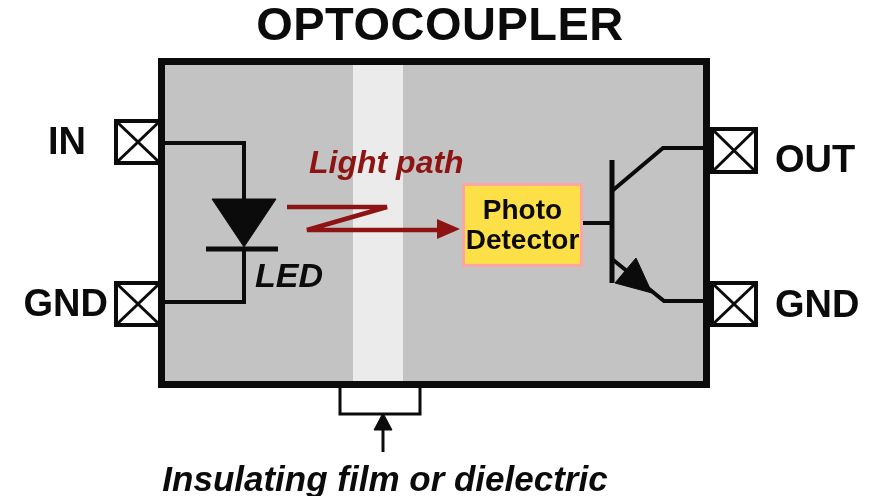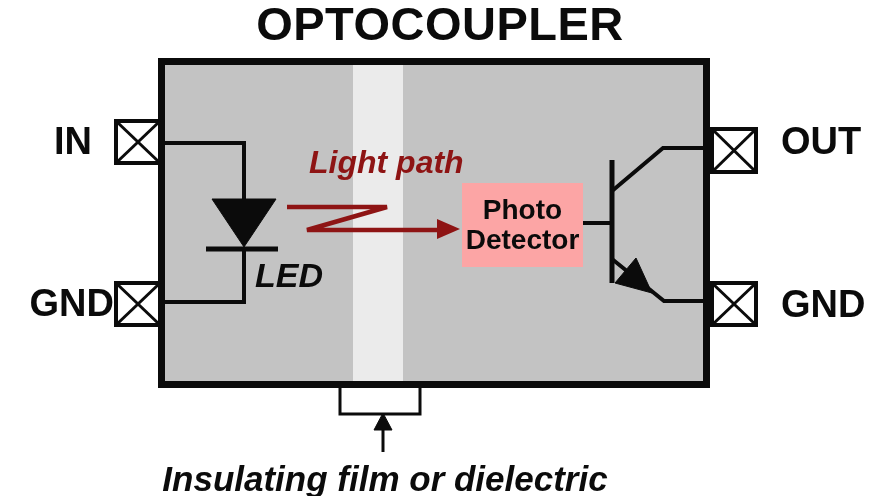--- a/index.html
+++ b/index.html
@@ -43,32 +43,31 @@
   .pinbox { fill: #ffffff; stroke: var(--line, #0b0b0b); stroke-width: 4; }
   .pinx   { stroke: var(--line, #0b0b0b); stroke-width: 3; }
   .redline { fill: none; stroke: var(--light-path, #8e1414); stroke-width: 4.5; }
   .redfill { fill: var(--light-path, #8e1414); stroke: none; }
   .thin { fill: none; stroke: var(--line, #0b0b0b); stroke-width: 3; }
   .pin-label {
     font-size: 38px;
     line-height: 42px;
     white-space: nowrap;
     color: #0b0b0b;
-    padding-left: 6px;
   }
   .label-in       { left: 0;   top: 120px; width: 86px;  text-align: right; }
   .label-gnd-left { left: 0;   top: 282px; width: 108px; text-align: right; }
-  .label-out      { left: 775px; top: 120px; }
+  .label-out      { left: 775px; top: 138px; }
   .label-gnd-right{ left: 775px; top: 283px; }
   .photo-detector {
     left: 462px; top: 183px;
     width: 121px; height: 84px;
     box-sizing: border-box;
-    border: 7px solid #fca5a5;
-    background: #fca5a5;
+    border: 3px solid #fca5a5;
+    background: #fde047;
     display: flex;
     flex-direction: column;
     align-items: center;
     justify-content: center;
     font-size: 28px;
     line-height: 30px;
     color: #0b0b0b;
   }
   .light-path-label {
     left: 309px; top: 144px;

